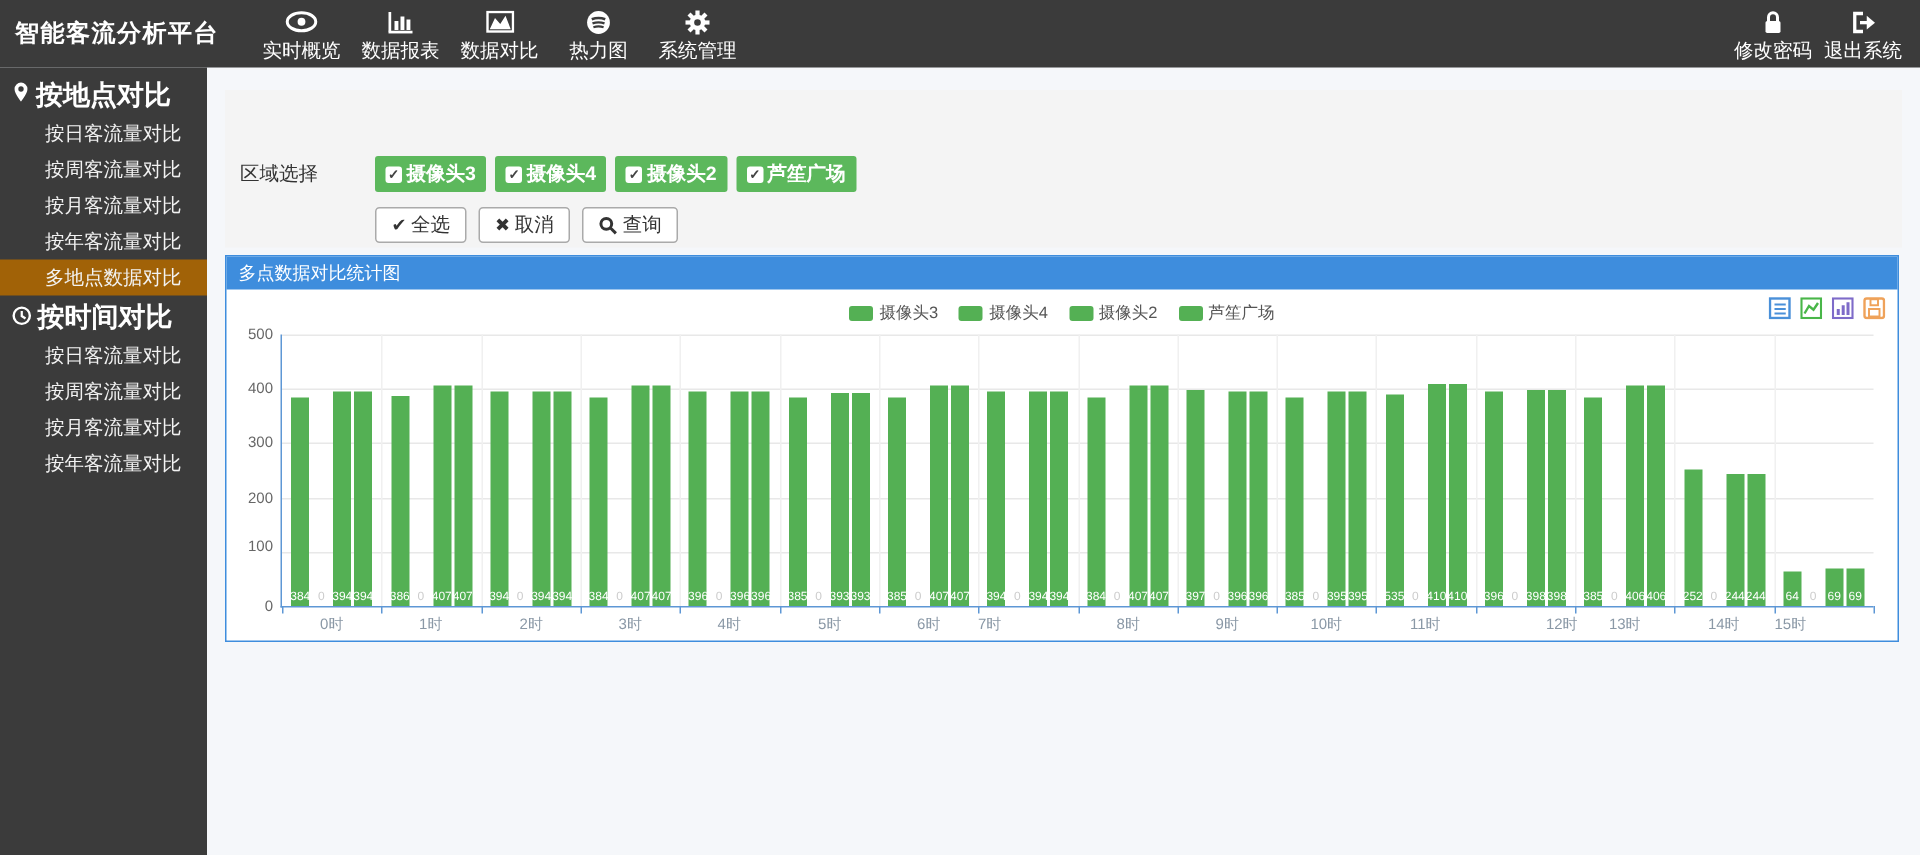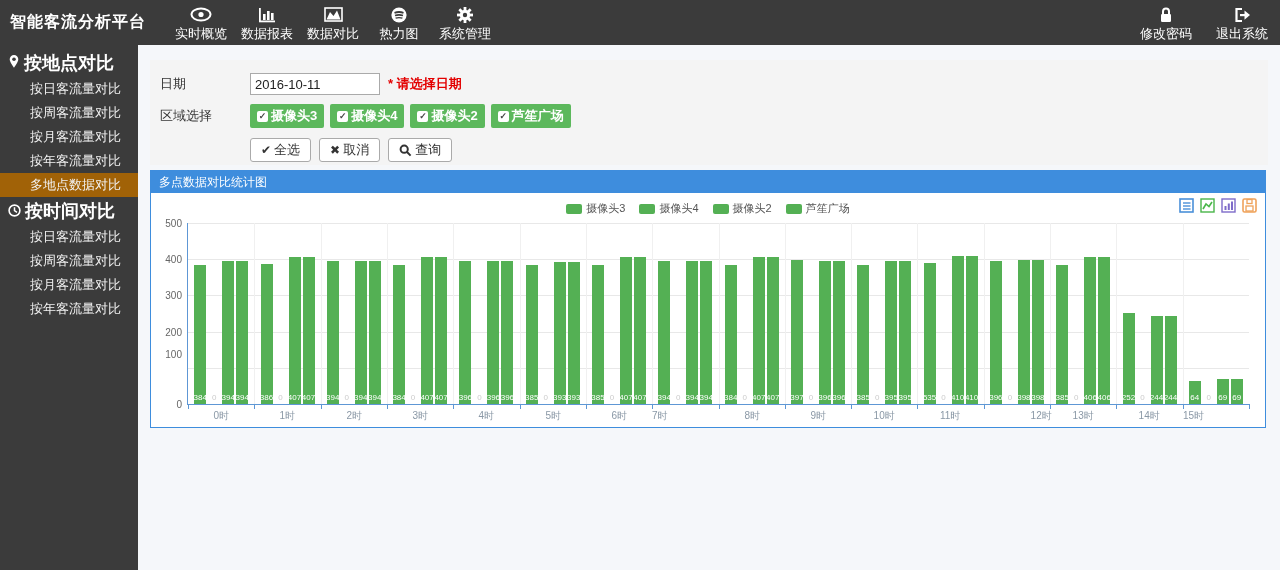--- a/index.html
+++ b/index.html
@@ -6,21 +6,21 @@
   html,body { width:1280px; height:570px; overflow:hidden; }
   body { font-family:"Liberation Sans", sans-serif; background:#f5f7fa; position:relative; }
 
   
   .header { position:absolute; left:0; top:0; width:1280px; height:45px; background:#3b3b3b; display:flex; align-items:center; z-index:5; }
   .brand { color:#fff; font-weight:bold; font-size:16px; letter-spacing:1px; padding:0 16px 0 10px; white-space:nowrap; }
   .nav { display:flex; margin-left:6px; }
   .nav-item { width:66px; display:flex; flex-direction:column; align-items:center; justify-content:center; color:#fff; font-size:13px; cursor:pointer; padding-top:3px; }
   .nav-item .ic { height:19px; display:flex; align-items:center; justify-content:center; }
   .nav-item .lbl { margin-top:1px; white-space:nowrap; }
-  .header-right { margin-left:auto; display:flex; gap:16px; padding-right:8px; }
+  .header-right { margin-left:auto; display:flex; gap:0; padding-right:8px; }
   .header-right .nav-item { width:60px; }
 
   
   .sidebar { position:absolute; left:0; top:45px; width:138px; height:525px; background:#3b3b3b; padding-top:4px; z-index:4; }
   .side-section { height:28px; display:flex; align-items:center; gap:4px; padding-left:8px; color:#fff; font-weight:bold; font-size:18px; }
   .side-item { height:24px; line-height:24px; padding-left:30px; font-size:13px; color:#f2f2f2; cursor:pointer; white-space:nowrap; }
   .side-item.selected { background:#a16207; }
 
   
   .main { position:absolute; left:138px; top:45px; right:0; bottom:0; background:#f5f7fa; }
@@ -164,25 +164,20 @@
   </div>
   <div class="side-item">按日客流量对比</div>
   <div class="side-item">按周客流量对比</div>
   <div class="side-item">按月客流量对比</div>
   <div class="side-item">按年客流量对比</div>
 </div>
 
 <div class="main">
 
   <div class="form-panel">
-    <div class="frow" style="top:12px; height:24px; width:100%;">
-      <span class="frow-label">日期</span>
-      <input class="date-input" value="2016-10-11" style="">
-      <span class="date-hint">* 请选择日期</span>
-    </div>
     <div class="frow" style="top:44px; height:24px; width:100%;">
       <span class="frow-label">区域选择</span>
       <span class="area-btn">
         <span class="cbx">✓</span>
         <span>摄像头3</span>
       </span>
       <span class="area-btn">
         <span class="cbx">✓</span>
         <span>摄像头4</span>
       </span>
@@ -265,21 +260,21 @@
           <svg width="15" height="15">
               <rect x="1" y="1" width="13" height="13" rx="1.5" fill="none" stroke="#efa25a" stroke-width="1.6"></rect>
               <rect x="5" y="1.5" width="5" height="4" fill="none" stroke="#efa25a" stroke-width="1.3"></rect>
               <rect x="4" y="8" width="7" height="5" fill="none" stroke="#efa25a" stroke-width="1.3"></rect>
             </svg>
         </span>
       </div>
       <div id="plot">
           <div style="position: absolute; left: -34px; width: 28px; bottom: -6px; text-align: right; font-size: 10px; color: rgb(102, 102, 102);">0</div>
           <div style="position: absolute; left: 0px; right: 0px; bottom: 35.2px; height: 1px; background: rgb(232, 232, 232); z-index: 0;"></div>
-          <div style="position: absolute; left: -34px; width: 28px; bottom: 44px; text-align: right; font-size: 10px; color: rgb(102, 102, 102);">100</div>
+          <div style="position: absolute; left: -34px; width: 28px; bottom: 34px; text-align: right; font-size: 10px; color: rgb(102, 102, 102);">100</div>
           <div style="position: absolute; left: 0px; right: 0px; bottom: 71.4px; height: 1px; background: rgb(232, 232, 232); z-index: 0;"></div>
           <div style="position: absolute; left: -34px; width: 28px; bottom: 66.4px; text-align: right; font-size: 10px; color: rgb(102, 102, 102);">200</div>
           <div style="position: absolute; left: 0px; right: 0px; bottom: 107.6px; height: 1px; background: rgb(232, 232, 232); z-index: 0;"></div>
           <div style="position: absolute; left: -34px; width: 28px; bottom: 102.6px; text-align: right; font-size: 10px; color: rgb(102, 102, 102);">300</div>
           <div style="position: absolute; left: 0px; right: 0px; bottom: 143.8px; height: 1px; background: rgb(232, 232, 232); z-index: 0;"></div>
           <div style="position: absolute; left: -34px; width: 28px; bottom: 138.8px; text-align: right; font-size: 10px; color: rgb(102, 102, 102);">400</div>
           <div style="position: absolute; left: 0px; right: 0px; bottom: 180px; height: 1px; background: rgb(232, 232, 232); z-index: 0;"></div>
           <div style="position: absolute; left: -34px; width: 28px; bottom: 175px; text-align: right; font-size: 10px; color: rgb(102, 102, 102);">500</div>
           <div style="position: absolute; left: 0px; bottom: -5px; width: 1px; height: 5px; background: rgb(94, 151, 213);"></div>
           <div style="position: absolute; left: 0px; width: 66.3125px; top: 186px; text-align: center; font-size: 10px; color: rgb(138, 152, 166);">0时</div>

